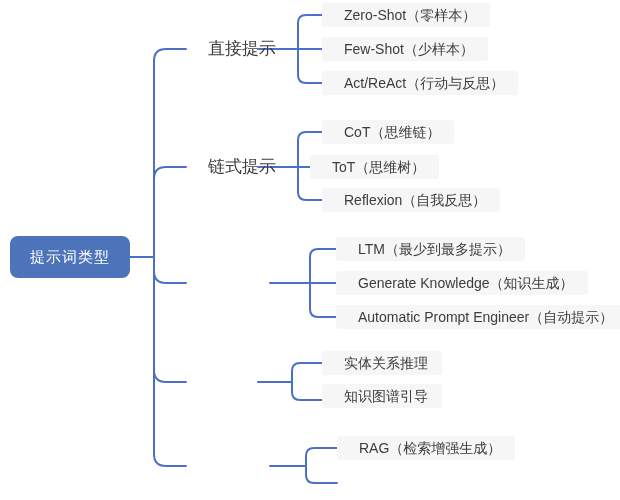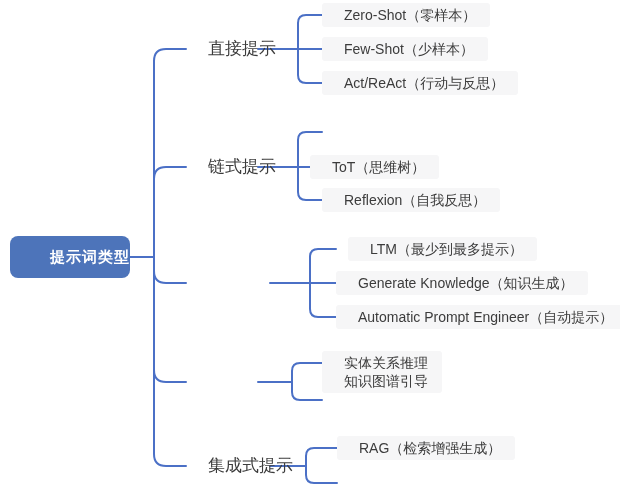--- a/index.html
+++ b/index.html
@@ -25,24 +25,24 @@
     stroke-linecap: round;
   }
   .root {
     position: absolute;
     left: 10px; top: 236px;
     width: 120px; height: 42px;
     background: var(--c-root-fill, #4d74ba);
     border-radius: 8px;
     color: var(--c-root-text, #ffffff);
     font-size: 15px;
-    font-weight: 700;
+    font-weight: 400;
     letter-spacing: 1px;
     line-height: 42px;
-    text-align: right;
+    text-align: center;
   }
   .cat {
     position: absolute;
     left: 200px;
     height: 24px;
     line-height: 24px;
     padding: 0 8px;
     color: var(--c-text, #3c3c3c);
     font-size: 17px;
     white-space: nowrap;
@@ -87,31 +87,31 @@
     <path d="M 322 363 H 300 Q 292 363 292 371 V 392 Q 292 400 300 400 H 322"></path>
 
     <path d="M 270 466 H 306"></path>
     <path d="M 337 448 H 314 Q 306 448 306 456 V 475 Q 306 483 314 483 H 337"></path>
   </svg>
 
   <div class="root">提示词类型</div>
 
   <div class="cat" style="top:37px">直接提示</div>
   <div class="cat" style="top:155px">链式提示</div>
-  <div class="cat" style="top:454px">集成式提示</div>
 
   <div class="leaf" style="left:322px;top:37px">Few-Shot（少样本）</div>
   <div class="leaf" style="left:322px;top:3px">Zero-Shot（零样本）</div>
   <div class="leaf" style="left:322px;top:71px">Act/ReAct（行动与反思）</div>
 
+  <div class="leaf" style="left:322px;top:120px">CoT（思维链）</div>
   <div class="leaf" style="left:310px;top:155px">ToT（思维树）</div>
   <div class="leaf" style="left:322px;top:188px">Reflexion（自我反思）</div>
 
-  <div class="leaf" style="left:348px;top:237px">LTM（最少到最多提示）</div>
+  <div class="leaf" style="left:336px;top:237px">LTM（最少到最多提示）</div>
   <div class="leaf" style="left:336px;top:271px">Generate Knowledge（知识生成）</div>
   <div class="leaf" style="left:336px;top:305px">Automatic Prompt Engineer（自动提示）</div>
 
   <div class="leaf" style="left:322px;top:351px">实体关系推理</div>
-  <div class="leaf" style="left:322px;top:369px">知识图谱引导</div>
+  <div class="leaf" style="left:322px;top:384px">知识图谱引导</div>
 
   <div class="leaf" style="left:337px;top:436px">RAG（检索增强生成）</div>
 
 </div>
 
 </body></html>

